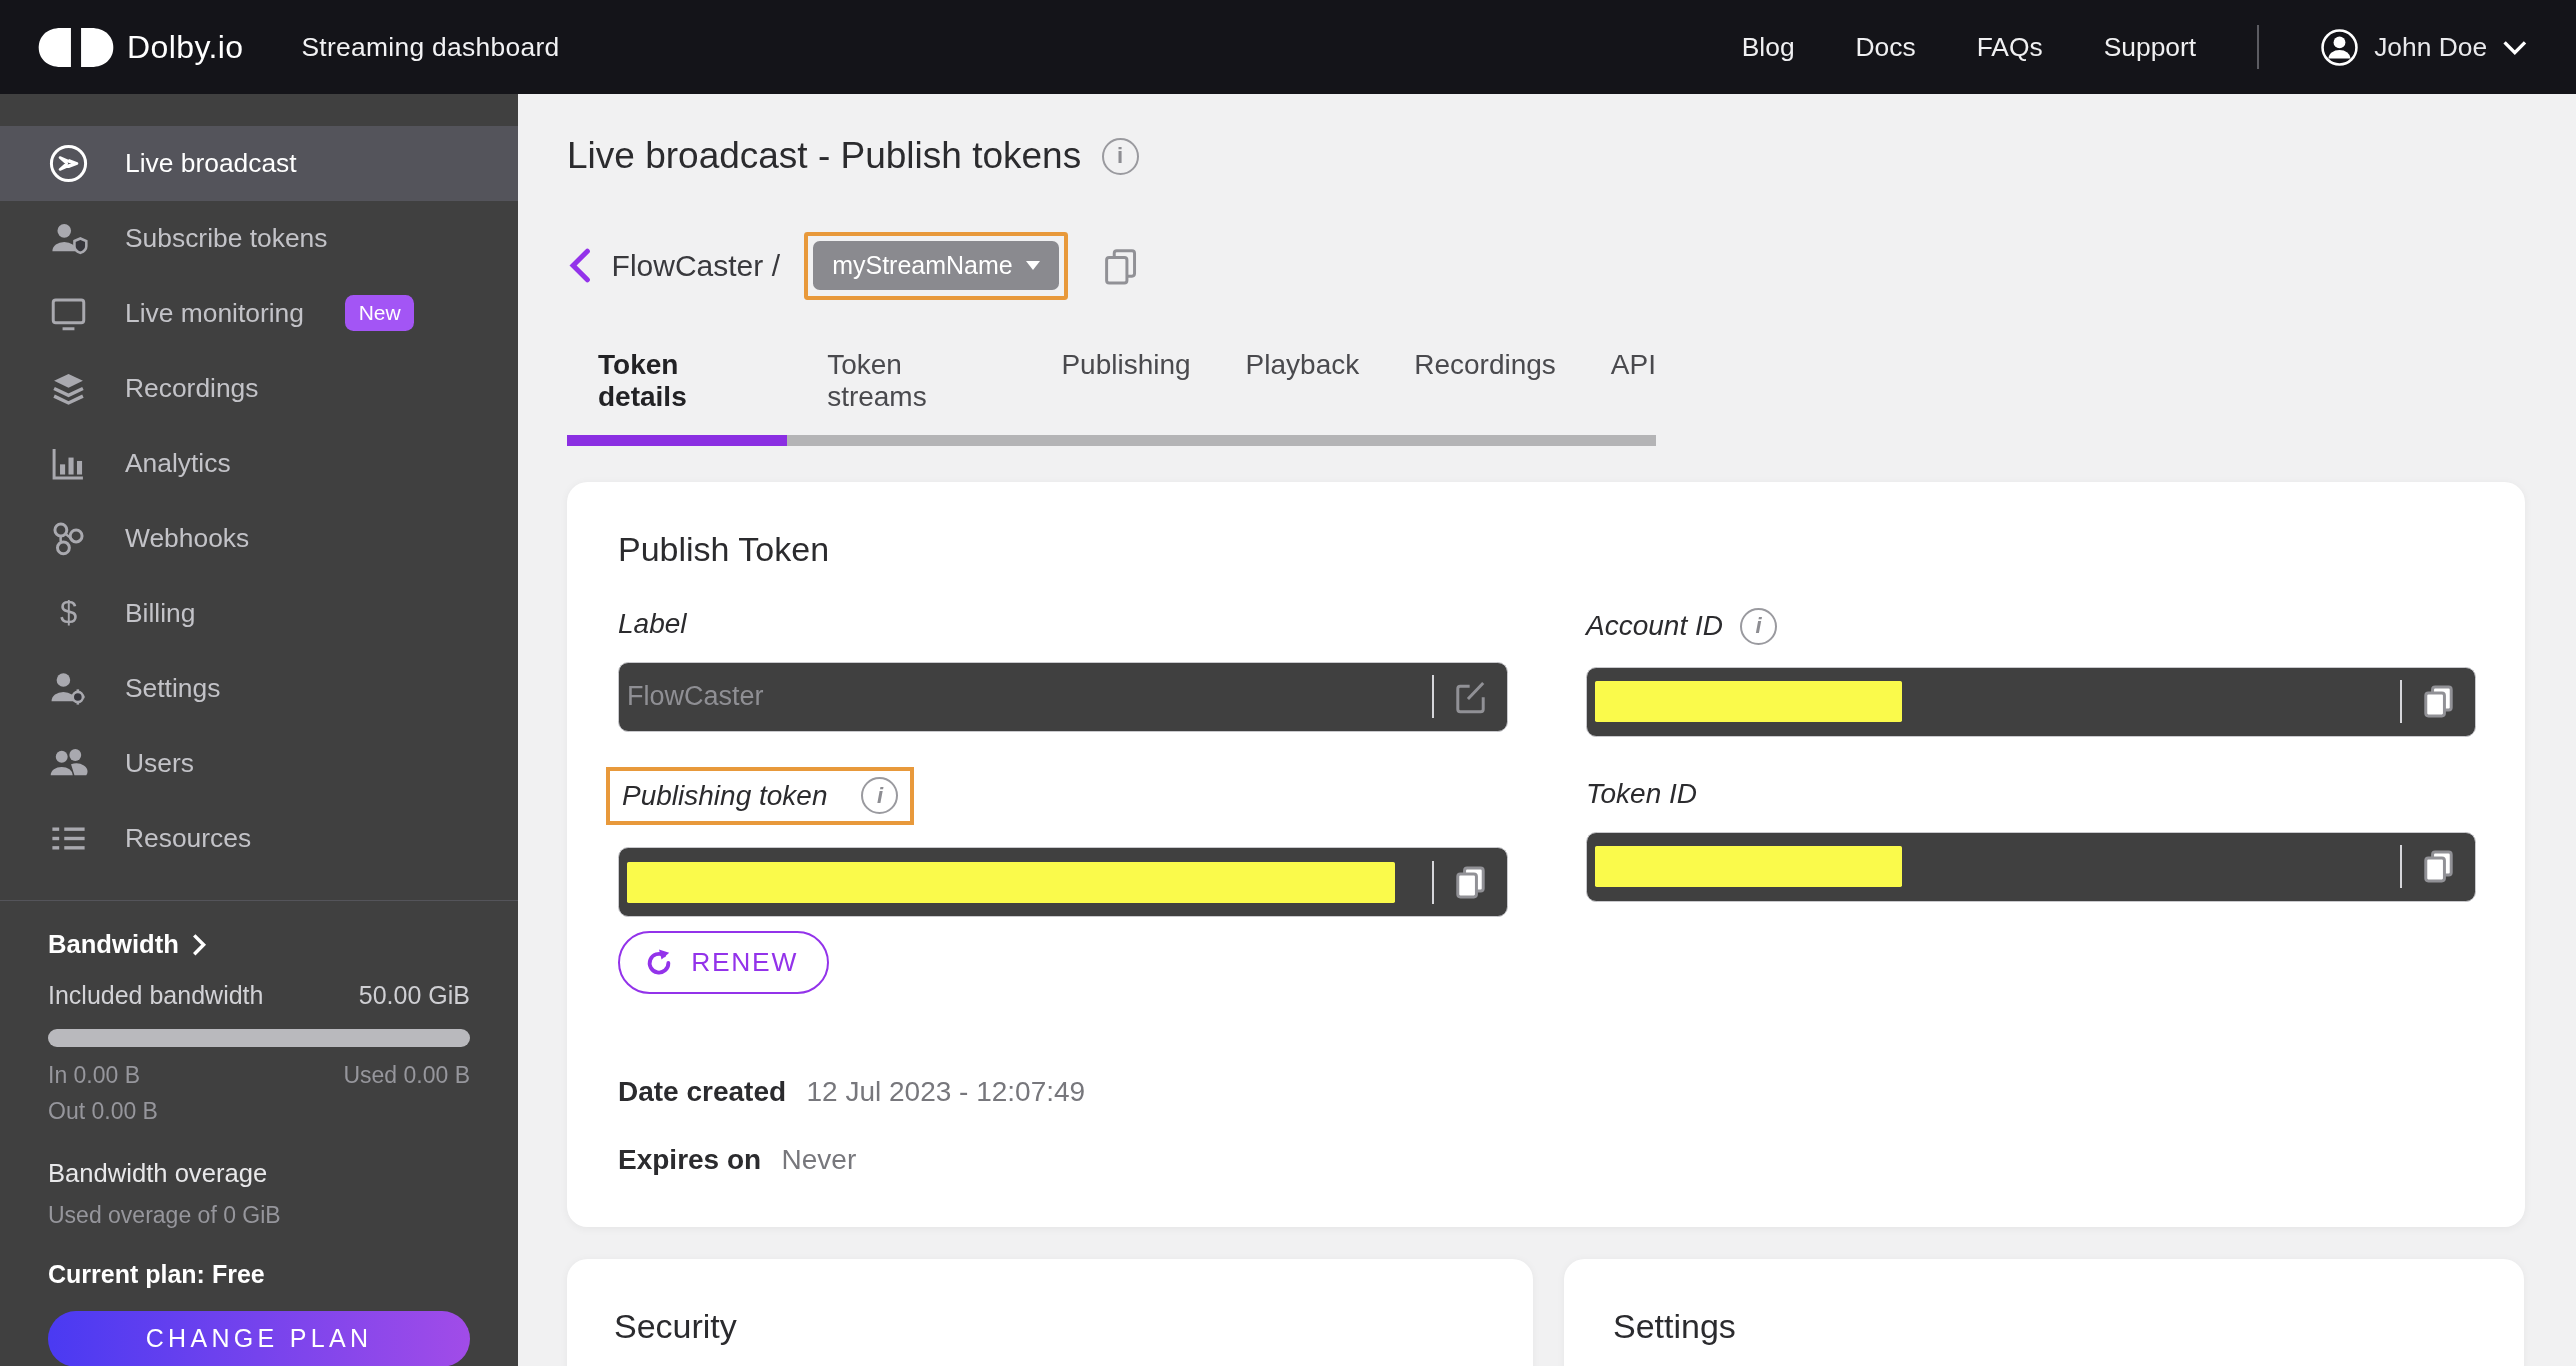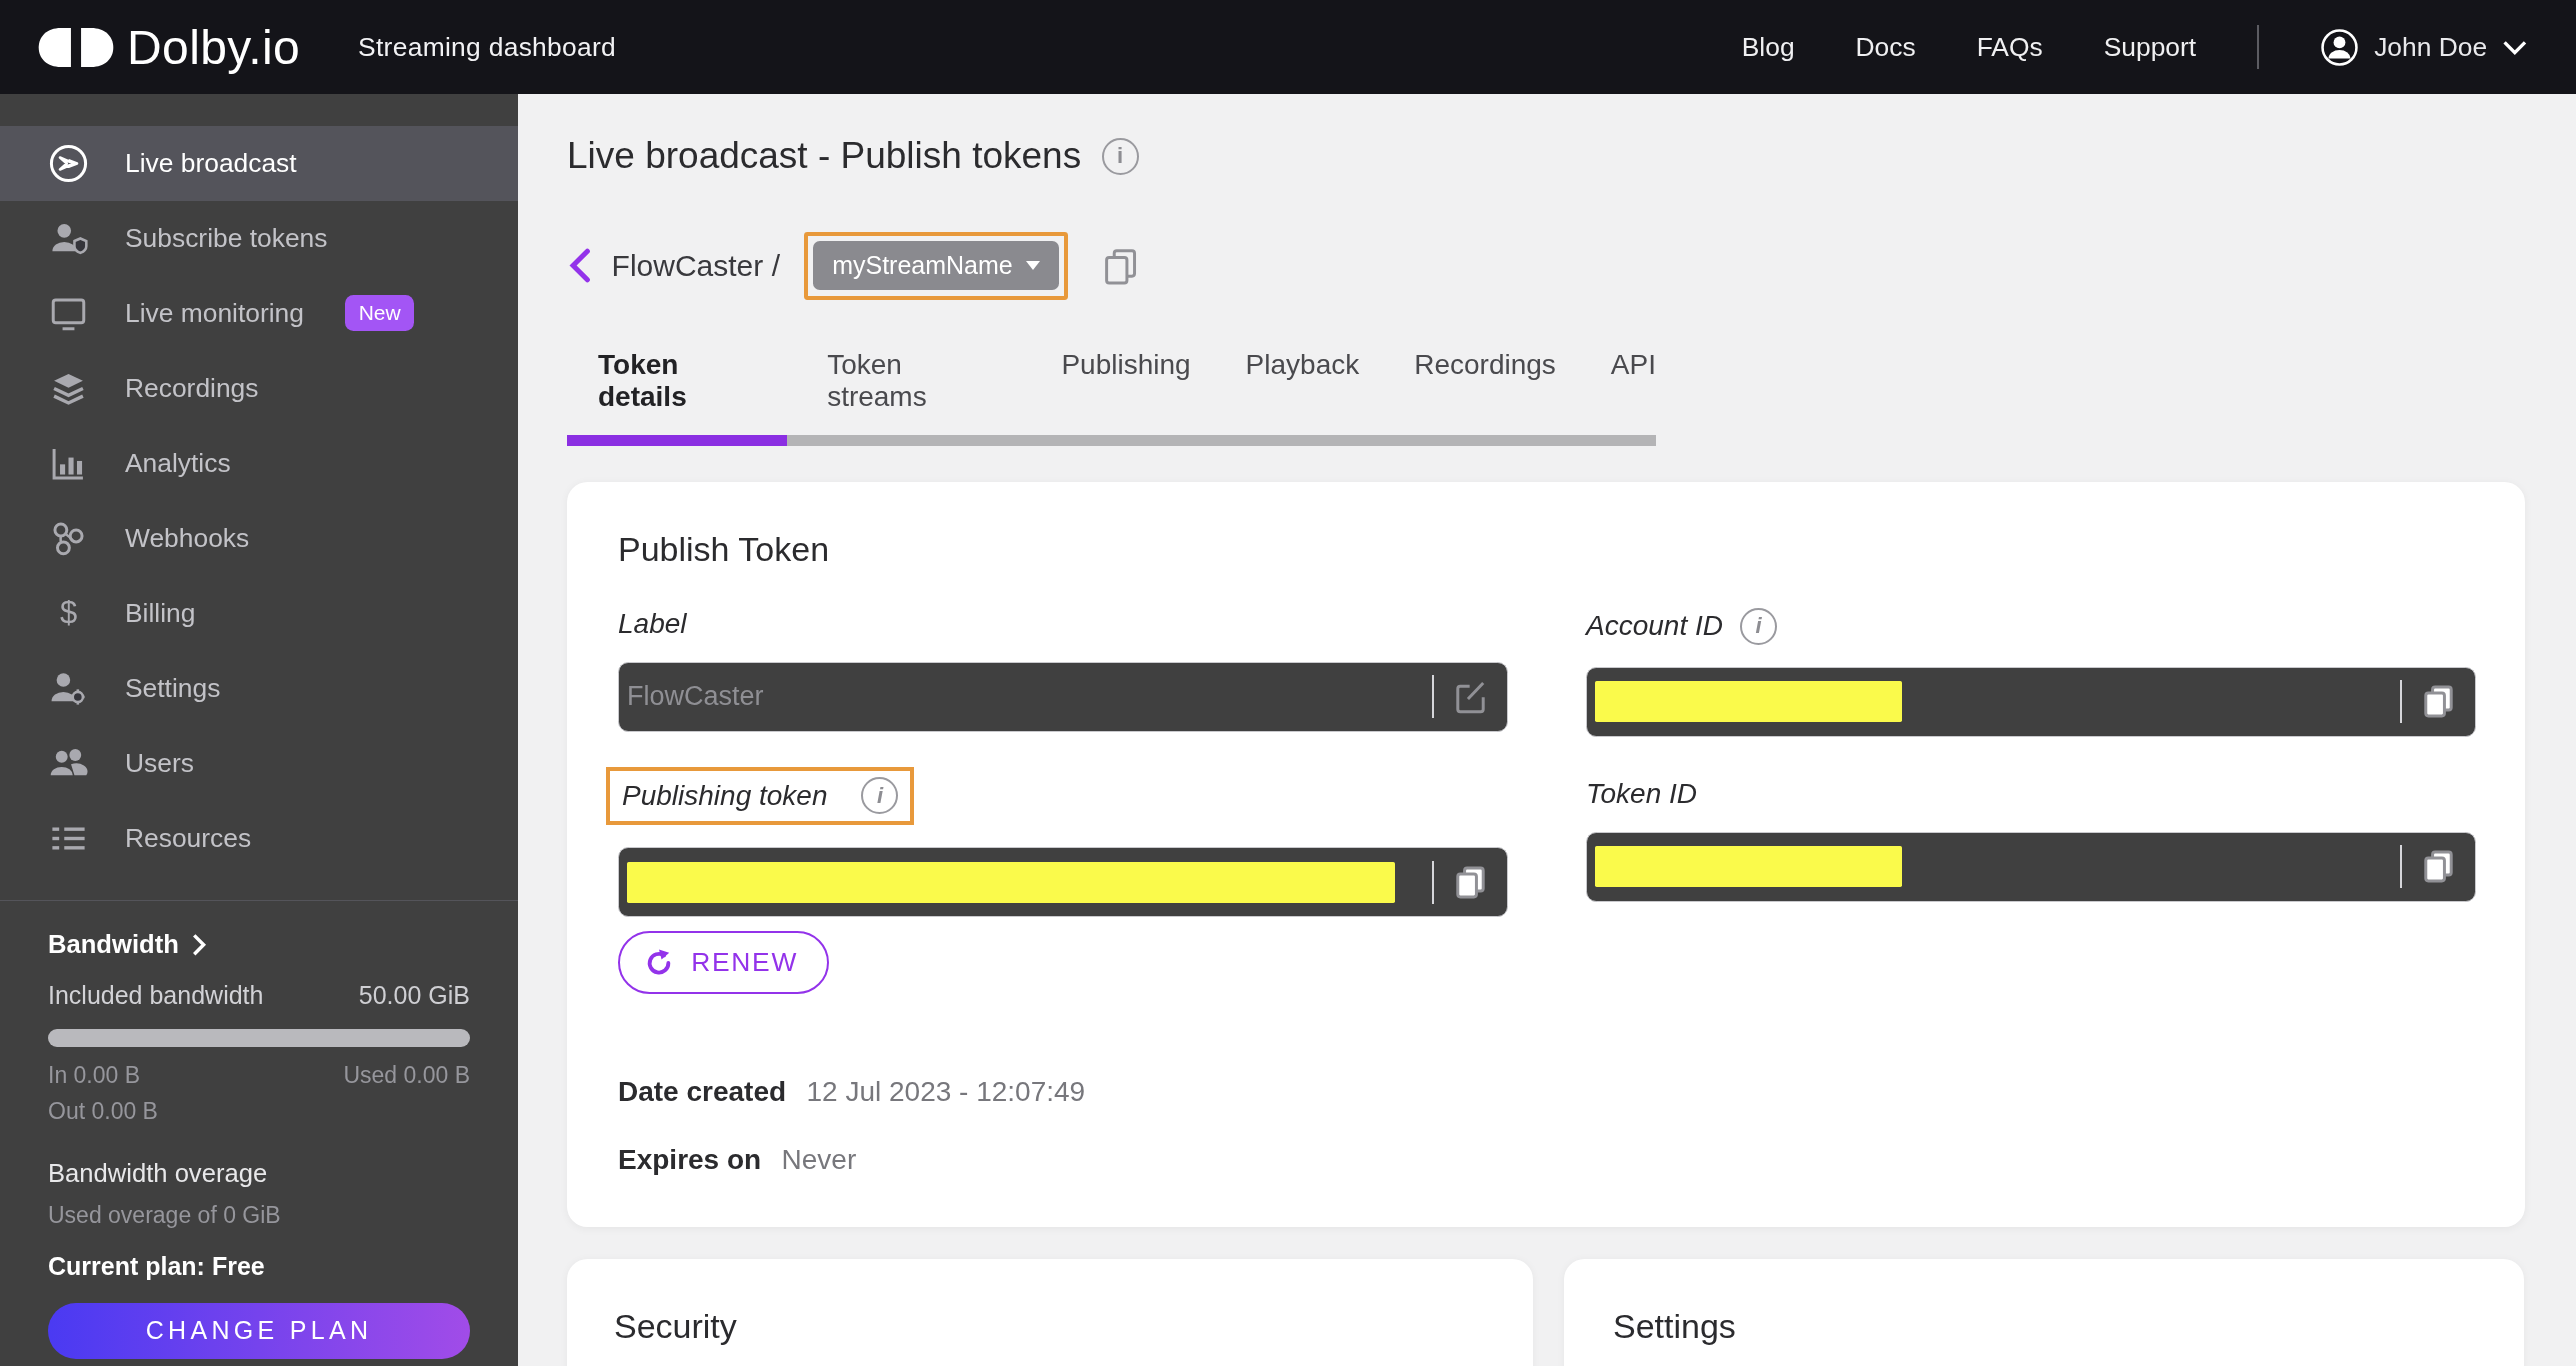--- a/index.html
+++ b/index.html
@@ -3,21 +3,21 @@
 <meta charset="utf-8">
 <style>
   * { margin:0; padding:0; box-sizing:border-box; }
   html,body { width:2576px; height:1366px; overflow:hidden; }
   body { font-family:"Liberation Sans", sans-serif; background:#f1f1f2; }
 
   
   .topbar { position:absolute; left:0; top:0; width:2576px; height:94px; background:#141419;
             display:flex; align-items:center; padding:0 48px 0 37px; z-index:30; }
   .brand { display:flex; align-items:center; gap:12px; }
-  .brand-name { color:#ffffff; font-size:48px; font-weight:500; letter-spacing:0.4px; }
+  .brand-name { color:#ffffff; font-size:32px; font-weight:500; letter-spacing:0.4px; }
   .app-title { color:#f2f2f4; font-size:26.4px; margin-left:58px; letter-spacing:0.3px; }
   .topnav { margin-left:auto; display:flex; align-items:center; gap:61px; }
   .topnav a { color:#f0f0f2; font-size:26.4px; text-decoration:none; }
   .topnav-divider { width:1.7px; height:44px; background:#5c5c62; }
   .userchip { display:flex; align-items:center; gap:15.3px; color:#e9e9ec; font-size:26.4px; }
 
   
   .sidebar { position:absolute; left:0; top:94px; width:518px; height:1273px; background:#404040;
              display:flex; flex-direction:column; z-index:20; }
   .nav { padding-top:31.5px; }
@@ -32,21 +32,21 @@
   .bandwidth { padding:29px 48px 0 48px; }
   .bw-title-row { display:flex; align-items:center; gap:10.2px; color:#ffffff; font-size:25.6px; font-weight:700; }
   .bw-row { display:flex; justify-content:space-between; margin-top:22px; }
   .bw-label { color:#d2d2d6; font-size:25px; }
   .bw-value { color:#cfcfd3; font-size:25px; }
   .bw-bar { margin-top:19px; height:18px; border-radius:9.4px; background:#b9b9bd; }
   .bw-sub { display:flex; justify-content:space-between; margin-top:15.3px; }
   .bw-dim { color:#96969c; font-size:23px; }
   .bw-overage-title { color:#e8e8ea; font-size:25.6px; margin-top:34px; }
   .bw-overage-sub { color:#96969c; font-size:23px; margin-top:13.6px; }
-  .bw-plan { color:#ffffff; font-size:25px; font-weight:700; margin-top:23px; }
+  .bw-plan { color:#ffffff; font-size:25px; font-weight:700; margin-top:31px; }
   .change-plan { margin-top:22px; width:100%; height:56px; border:none; border-radius:28px;
                  background:linear-gradient(90deg,#4a3af2,#a14ce8); color:#fff; font-size:25px;
                  letter-spacing:4.3px; font-family:inherit; cursor:pointer; }
 
   
   .main { position:absolute; left:518px; top:94px; width:2058px; height:1273px; padding:41px 52px 0 49px; }
   .page-title-row { display:flex; align-items:center; gap:20.4px; }
   .page-title { font-size:37px; color:#2b2b2e; font-weight:500; }
   .info-icon { width:37px; height:37px; border-radius:50%; border:2.6px solid #9a9a9f; color:#8d8d92;
                display:inline-flex; align-items:center; justify-content:center; font-size:22px;

